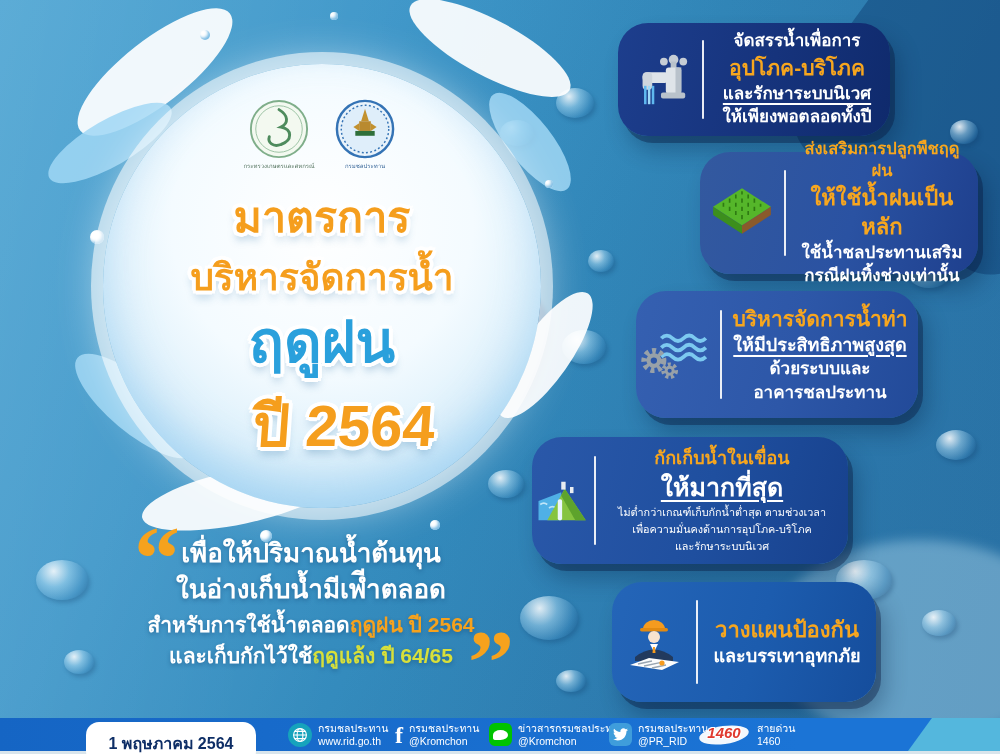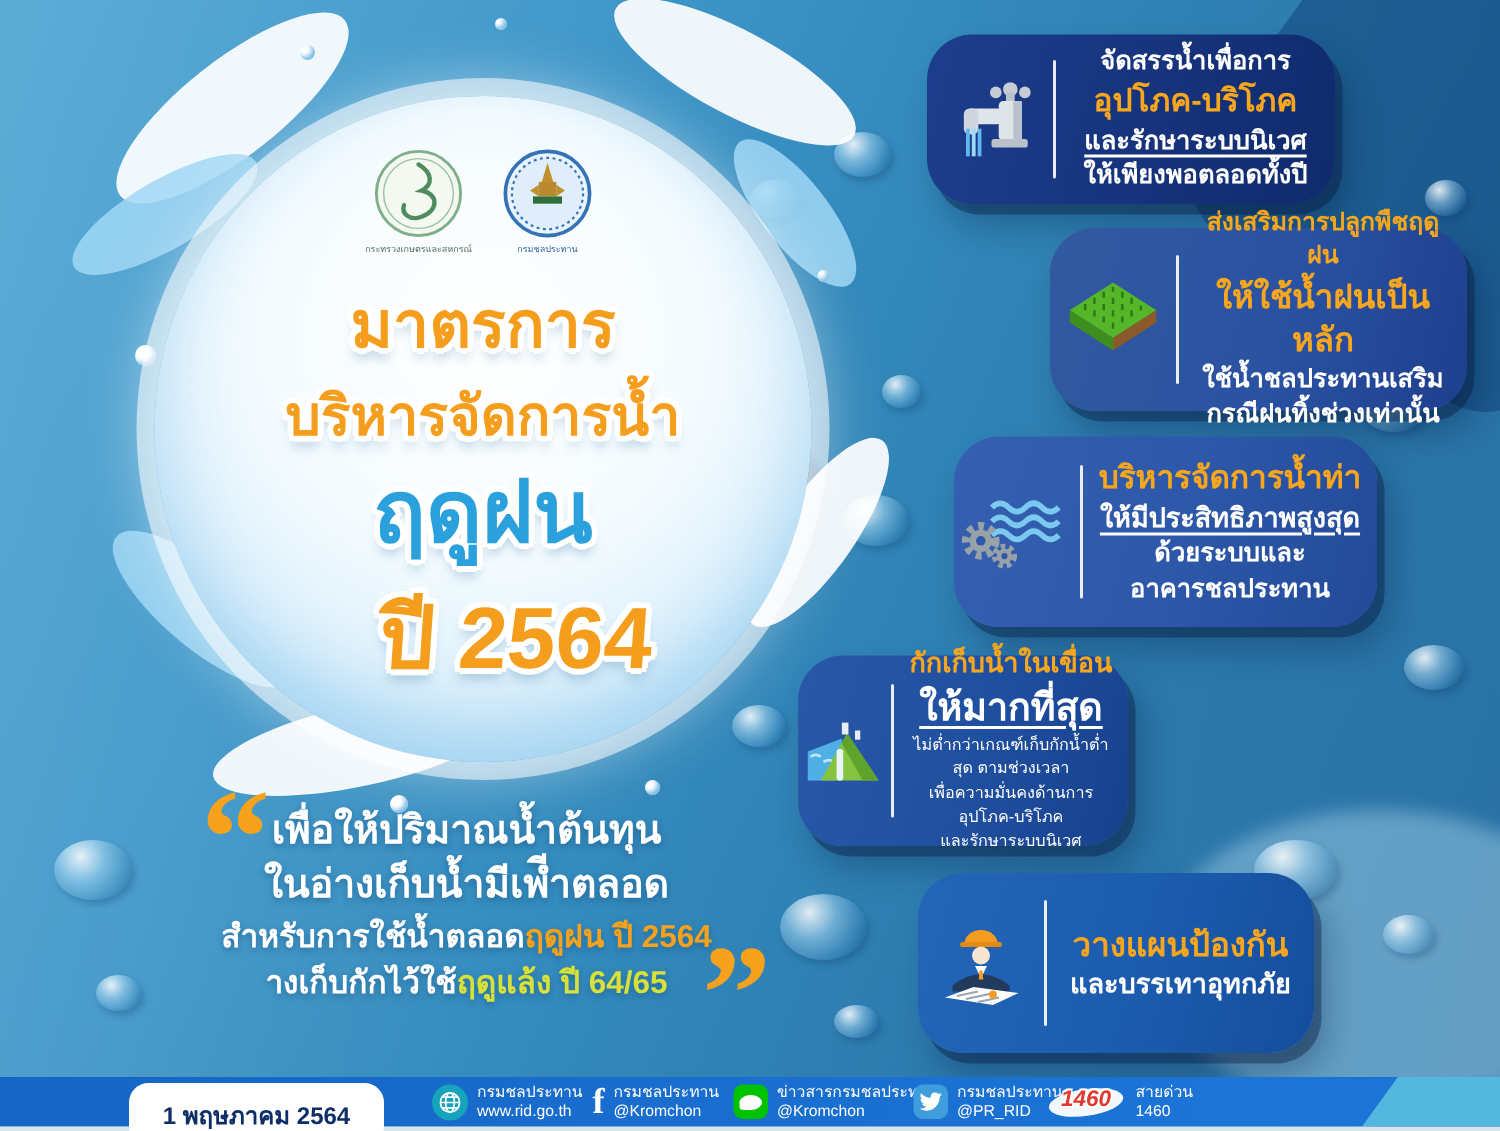--- a/index.html
+++ b/index.html
@@ -52,21 +52,21 @@
   .hl-yg{color:#d8e03a;}
   
   .card{position:absolute;display:flex;align-items:center;border-radius:30px;color:#fff;
     box-shadow:5px 7px 0 rgba(9,22,58,.38),9px 15px 22px rgba(0,25,60,.30);}
   .card .icon-zone{flex:0 0 84px;display:flex;align-items:center;justify-content:center;}
   .card .vline{width:2px;height:70%;background:rgba(255,255,255,.9);border-radius:2px;}
   .card .txt{flex:1;text-align:center;padding:4px 10px;display:flex;flex-direction:column;justify-content:space-between;gap:1px;line-height:1.32;}
   .card-1{left:618px;top:23px;width:272px;height:113px;background:linear-gradient(105deg,#1d3e8d,#16337c 55%,#0f2a6c);}
   .card-2{left:700px;top:152px;width:278px;height:122px;background:linear-gradient(105deg,#33599f,#2a52a2 55%,#1e3f8d);}
   .card-3{left:636px;top:291px;width:282px;height:127px;background:linear-gradient(105deg,#3560b1,#2d57a8 55%,#224a99);}
-  .card-4{left:532px;top:437px;width:220px;height:127px;background:linear-gradient(105deg,#2a58a9,#1f4f9f 55%,#17418d);}
+  .card-4{left:532px;top:437px;width:316px;height:127px;background:linear-gradient(105deg,#2a58a9,#1f4f9f 55%,#17418d);}
   .card-4 .icon-zone{flex:0 0 62px;}
   .card-5{left:612px;top:582px;width:264px;height:120px;background:linear-gradient(105deg,#2465b8,#1c5cae 55%,#154d9c);}
   .cw{color:#fff;font-weight:bold;}
   .co{color:#f7a61e;font-weight:bold;}
   .u{text-decoration:underline;text-underline-offset:4px;text-decoration-thickness:2px;}
   .fs11{font-size:10.8px;font-weight:normal;line-height:1.45;}
   .fs16{font-size:16.5px;}.fs17{font-size:17px;}.fs18{font-size:18px;}
   .fs21{font-size:21px;}.fs22{font-size:22px;}.fs25{font-size:25px;}
   
   .footer{position:absolute;left:0;top:718px;width:1000px;height:33px;
@@ -159,21 +159,21 @@
     <div class="title-line t-orange tl2">บริหารจัดการน้ำ</div>
     <div class="title-line t-blue tl3">ฤดูฝน</div>
     <div class="title-line t-orange tl4">ปี 2564</div>
   </div>
 
   <div class="quote">
     <div class="q-mark q-open">“</div>
     <div class="ql ql1">เพื่อให้ปริมาณน้ำต้นทุน</div>
     <div class="ql ql2">ในอ่างเก็บน้ำมีเพีำตลอด</div>
     <div class="ql ql3"><span>สำหรับการใช้น้ำตลอด</span><span class="hl-orange">ฤดูฝน ปี 2564</span></div>
-    <div class="ql ql4"><span>างเก็บกักไว้ใช้</span><span class="hl-yg">ฤดูแล้ง ปี 64/65</span></div>
+    <div class="ql ql4"><span>และเก็บกักไว้ใช้</span><span class="hl-yg">ฤดูแล้ง ปี 64/65</span></div>
     <div class="q-mark q-close">”</div>
   </div>
 
   <section class="card card-1">
     <div class="icon-zone">
       <svg width="62" height="62" viewBox="0 0 64 64">
         <circle cx="46" cy="11" r="5" fill="#c6cdd5"></circle>
           <circle cx="36" cy="13" r="4" fill="#c6cdd5"></circle>
           <circle cx="56" cy="13" r="4" fill="#c6cdd5"></circle>
         <rect x="43" y="13" width="6" height="8" fill="#b9c2cb"></rect>

